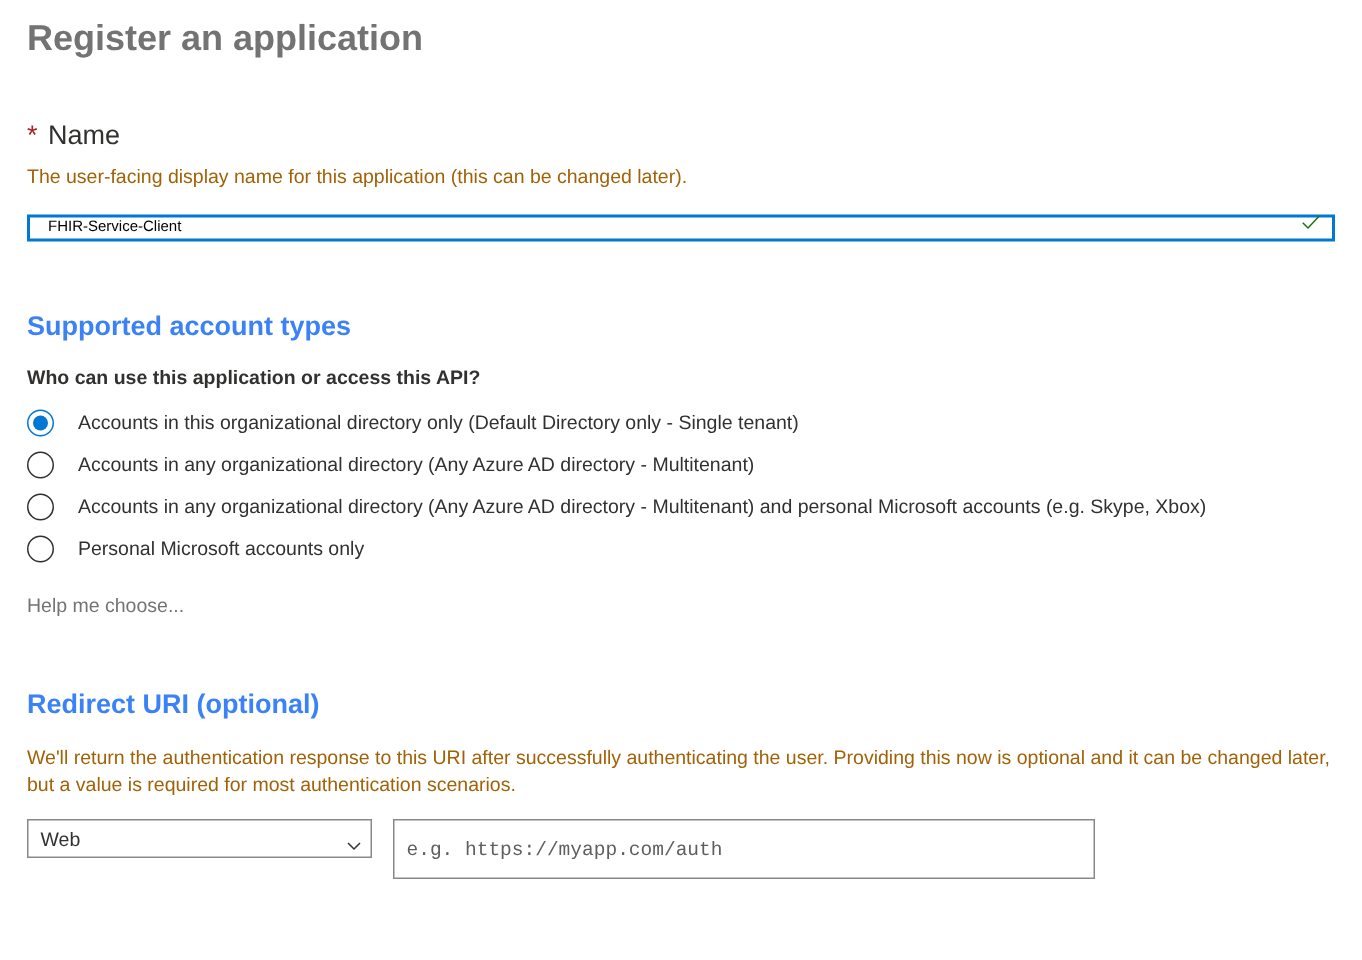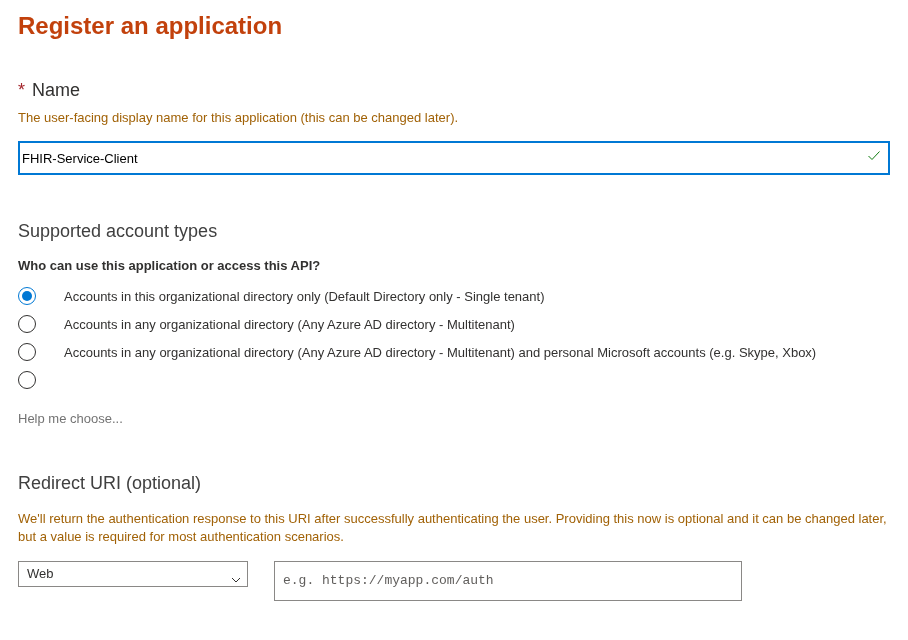--- a/index.html
+++ b/index.html
@@ -6,86 +6,86 @@
     body {
       font-family: "Segoe UI", -apple-system, BlinkMacSystemFont, sans-serif;
       background: #ffffff;
       color: #323130;
       padding: 12px 18px;
       width: 908px;
     }
     .page-title {
       font-size: 24px;
       font-weight: 600;
-      color: #c2410c;
+      color: #737373;
       margin-bottom: 40px;
     }
     .field-label-row {
       font-size: 18px;
       color: #323130;
       margin-bottom: 8px;
       font-weight: 400;
     }
     .required-asterisk {
       color: #a4262c;
       margin-right: 2px;
     }
     .field-description {
       font-size: 13px;
       color: #a16207;
       margin-bottom: 14px;
       line-height: 1.4;
     }
     .text-input {
       width: 100%;
-      padding: 6px 32px 6px 2px;
-      font-size: 13px;
+      padding: 6px 32px 6px 12px;
+      font-size: 10px;
       font-family: inherit;
       border: 2px solid #0078d4;
       outline: none;
-      height: 34px;
+      height: 18px;
       position: relative;
     }
     .input-wrapper {
       position: relative;
       width: 100%;
     }
     .check-icon {
       position: absolute;
       right: 8px;
       top: 50%;
       transform: translateY(-50%);
       color: #107c10;
       pointer-events: none;
     }
     .section {
       margin-top: 46px;
     }
     .section-heading {
       font-size: 18px;
-      font-weight: 400;
-      color: #404040;
+      font-weight: 700;
+      color: #3b82f6;
       margin-bottom: 16px;
     }
     .section-subheading {
       font-size: 13px;
       font-weight: 600;
       color: #323130;
       margin-bottom: 14px;
     }
     .radio-group {
       display: flex;
       flex-direction: column;
       gap: 10px;
       margin-bottom: 20px;
     }
     .radio-item {
       display: flex;
       align-items: center;
-      gap: 28px;
+      gap: 16px;
       cursor: pointer;
     }
     .radio-circle {
       width: 18px;
       height: 18px;
       border-radius: 50%;
       border: 1px solid #323130;
       display: inline-flex;
       align-items: center;
       justify-content: center;
@@ -105,21 +105,21 @@
       color: #323130;
     }
     .help-link {
       font-size: 13px;
       color: #737373;
       text-decoration: none;
       cursor: pointer;
     }
     .redirect-row {
       display: flex;
-      gap: 26px;
+      gap: 14px;
       margin-top: 4px;
     }
     .select-wrapper {
       position: relative;
       width: 230px;
     }
     .select-box {
       width: 100%;
       height: 26px;
       border: 1px solid #8a8886;
@@ -185,20 +185,21 @@
     <label class="radio-item">
       <span class="radio-circle"></span>
       <span class="radio-label">Accounts in any organizational directory (Any Azure AD directory - Multitenant)</span>
     </label>
     <label class="radio-item">
       <span class="radio-circle"></span>
       <span class="radio-label">Accounts in any organizational directory (Any Azure AD directory - Multitenant) and personal Microsoft accounts (e.g. Skype, Xbox)</span>
     </label>
     <label class="radio-item">
       <span class="radio-circle"></span>
+      <span class="radio-label">Personal Microsoft accounts only</span>
     </label>
   </div>
   <a class="help-link">Help me choose...</a>
 </div>
 
 <div class="section">
   <div class="section-heading">Redirect URI (optional)</div>
   <div class="field-description">We'll return the authentication response to this URI after successfully authenticating the user. Providing this now is optional and it can be changed later, but a value is required for most authentication scenarios.</div>
   <div class="redirect-row">
     <div class="select-wrapper">

